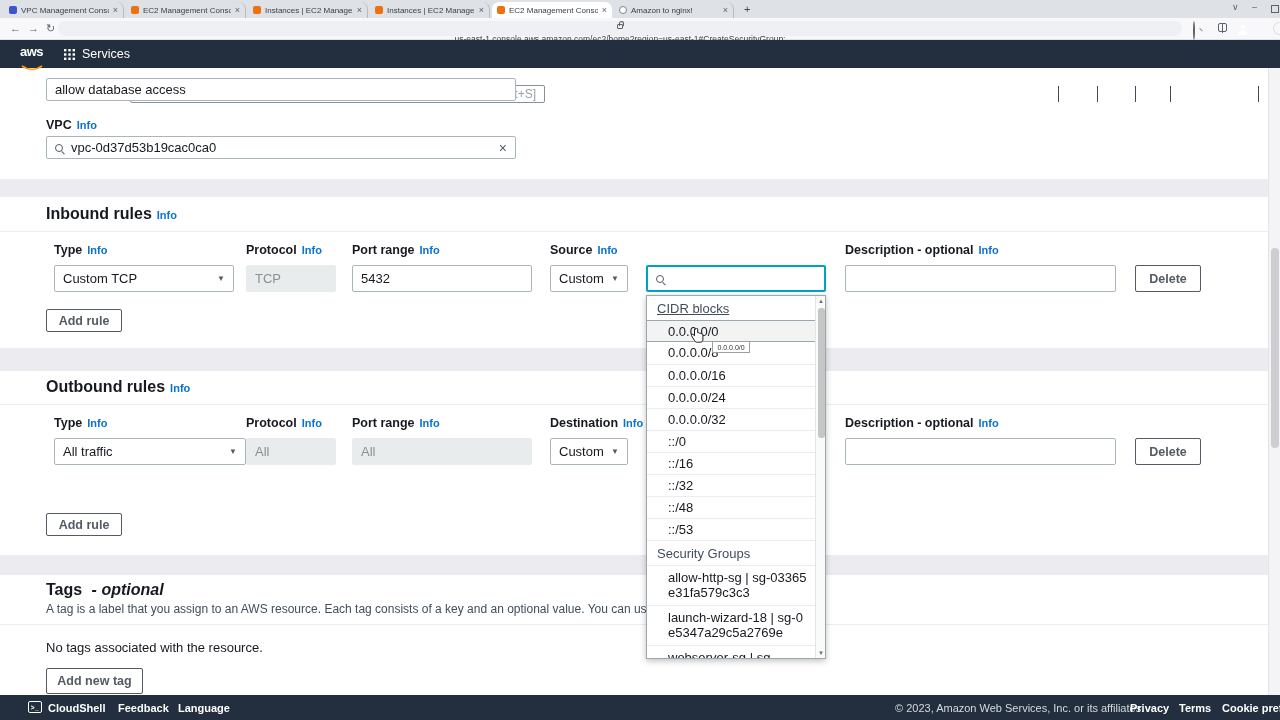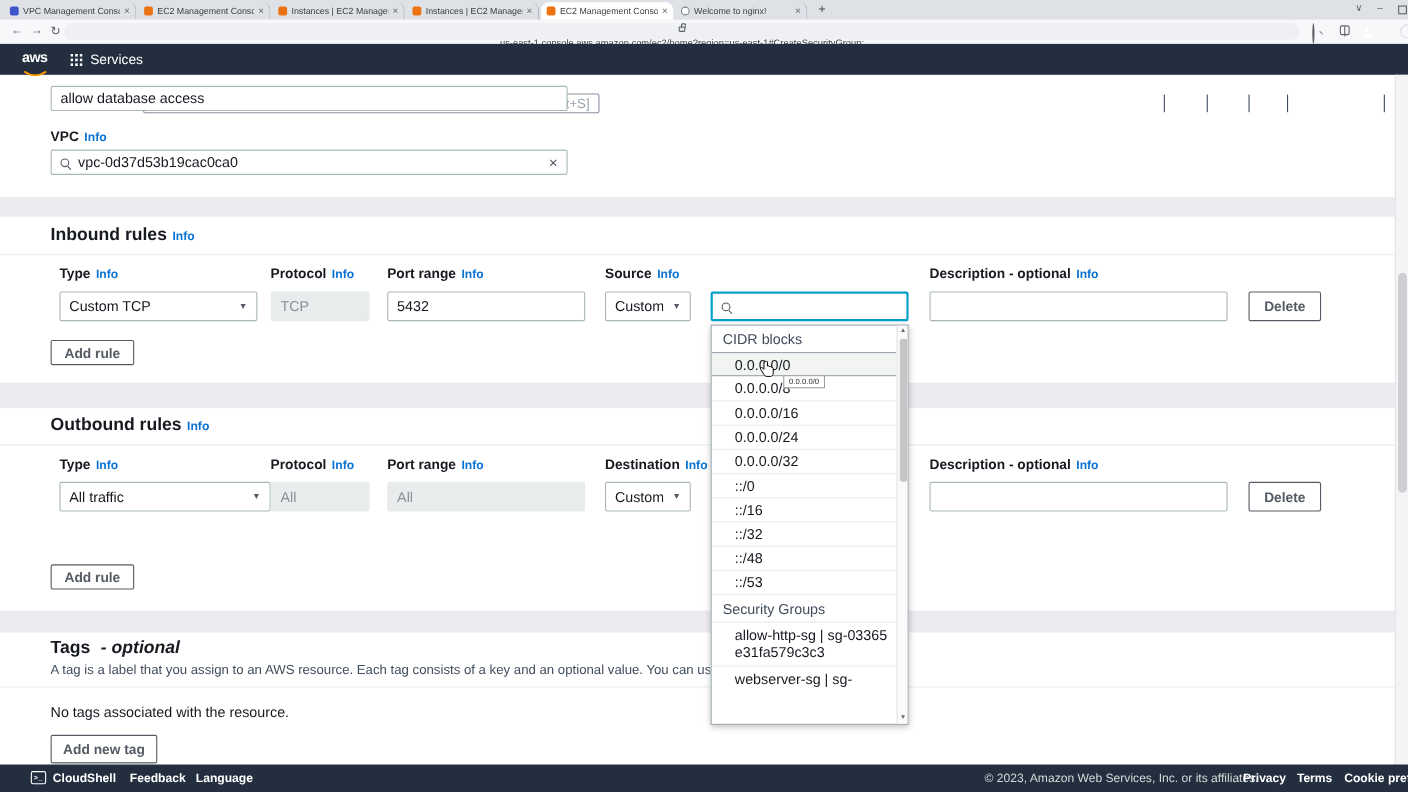--- a/index.html
+++ b/index.html
@@ -115,21 +115,21 @@
     <span class="title">Instances | EC2 Management Co</span>
     <span class="close">×</span>
   </div>
   <div class="abs tab active" style="left:492px;">
     <span class="fav aws"></span>
     <span class="title">EC2 Management Console</span>
     <span class="close">×</span>
   </div>
   <div class="abs tab" style="left:614px;">
     <span class="fav globe"></span>
-    <span class="title">Welcome to nginx!</span>
+    <span class="title">Amazon to nginx!</span>
     <span class="close">×</span>
   </div>
   <span class="abs newtab" style="left:744px;">+</span>
   <span class="abs winctl" style="left:1232px;">∨</span>
   <span class="abs winctl" style="left:1252px;">–</span>
   <span class="abs" style="left:1271px; top:5px; width:8px; height:8px; border:1.2px solid #5f6368;"></span>
 </div>
 
 
 <div class="abs toolbar">
@@ -288,33 +288,34 @@
 <div class="abs btn" style="left:46px; top:668px; width:97px; height:26px;">Add new tag</div>
 
 
 <div class="abs vscroll">
     <div class="thumb"></div>
   </div>
 
 
 <div class="abs dropdown">
   <div class="dd-inner">
-    <div class="dd-header" style="border-top:none;">CIDR blocks</div>
+    <div class="dd-header" style="border-top:none;text-decoration:underline;">CIDR blocks</div>
     <div class="dd-item sel">0.0.0.0/0</div>
     <div class="dd-item" style="border-top:none;">0.0.0.0/8</div>
     <div class="dd-item">0.0.0.0/16</div>
     <div class="dd-item">0.0.0.0/24</div>
     <div class="dd-item">0.0.0.0/32</div>
     <div class="dd-item">::/0</div>
     <div class="dd-item">::/16</div>
     <div class="dd-item">::/32</div>
     <div class="dd-item">::/48</div>
     <div class="dd-item">::/53</div>
     <div class="dd-header">Security Groups</div>
     <div class="dd-item two">allow-http-sg | sg-03365e31fa579c3c3</div>
+    <div class="dd-item two">launch-wizard-18 | sg-0e5347a29c5a2769e</div>
     <div class="dd-item two">webserver-sg | sg-</div>
   </div>
   <div class="dd-scroll">
     <div class="arrow" style="top:2px;">▲</div>
     <div class="thumb"></div>
     <div class="arrow" style="bottom:2px;">▼</div>
   </div>
 </div>
 
 

